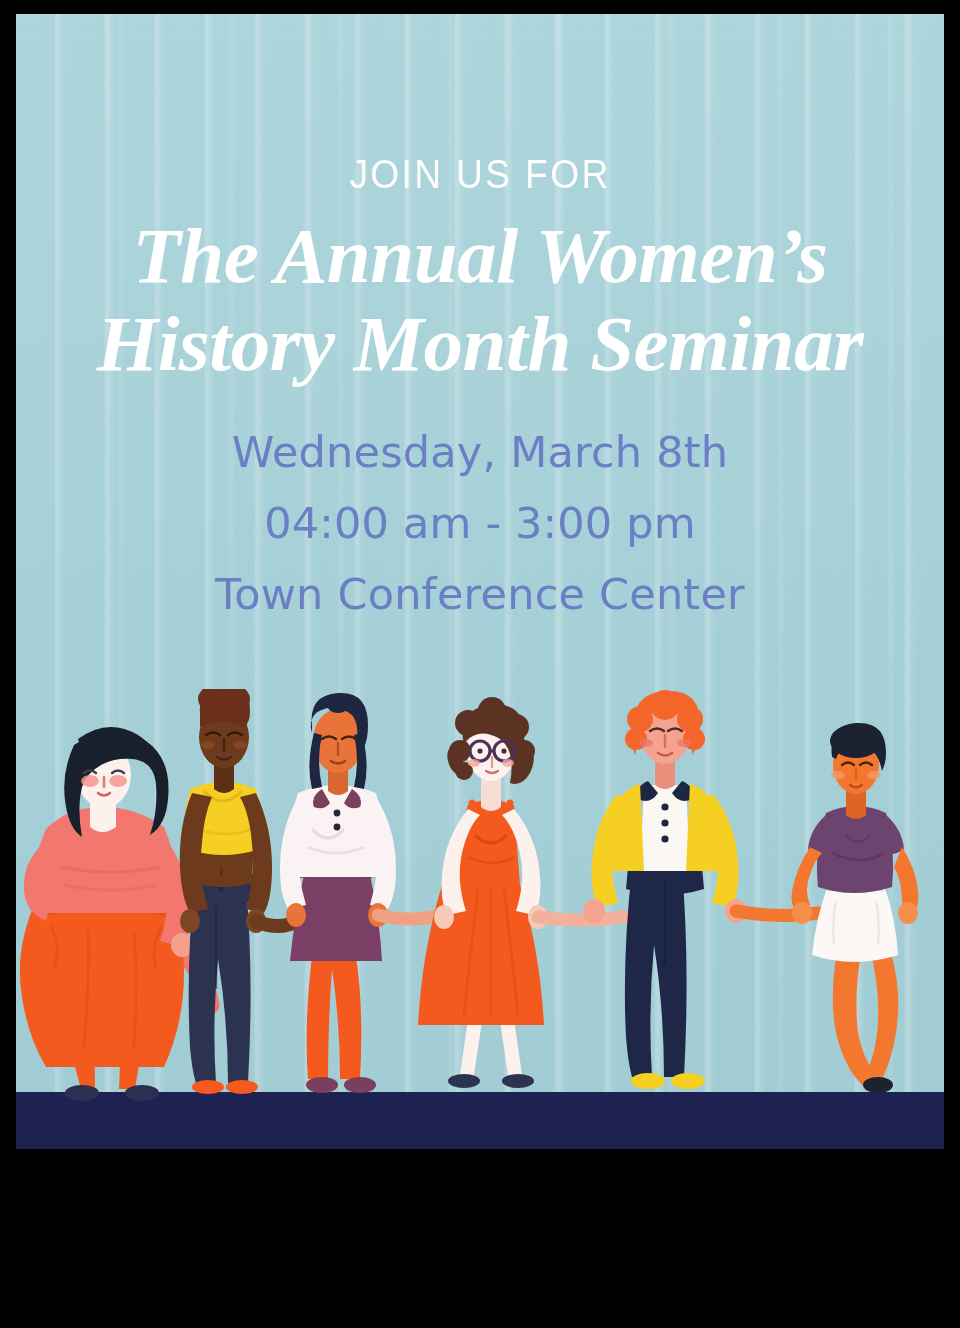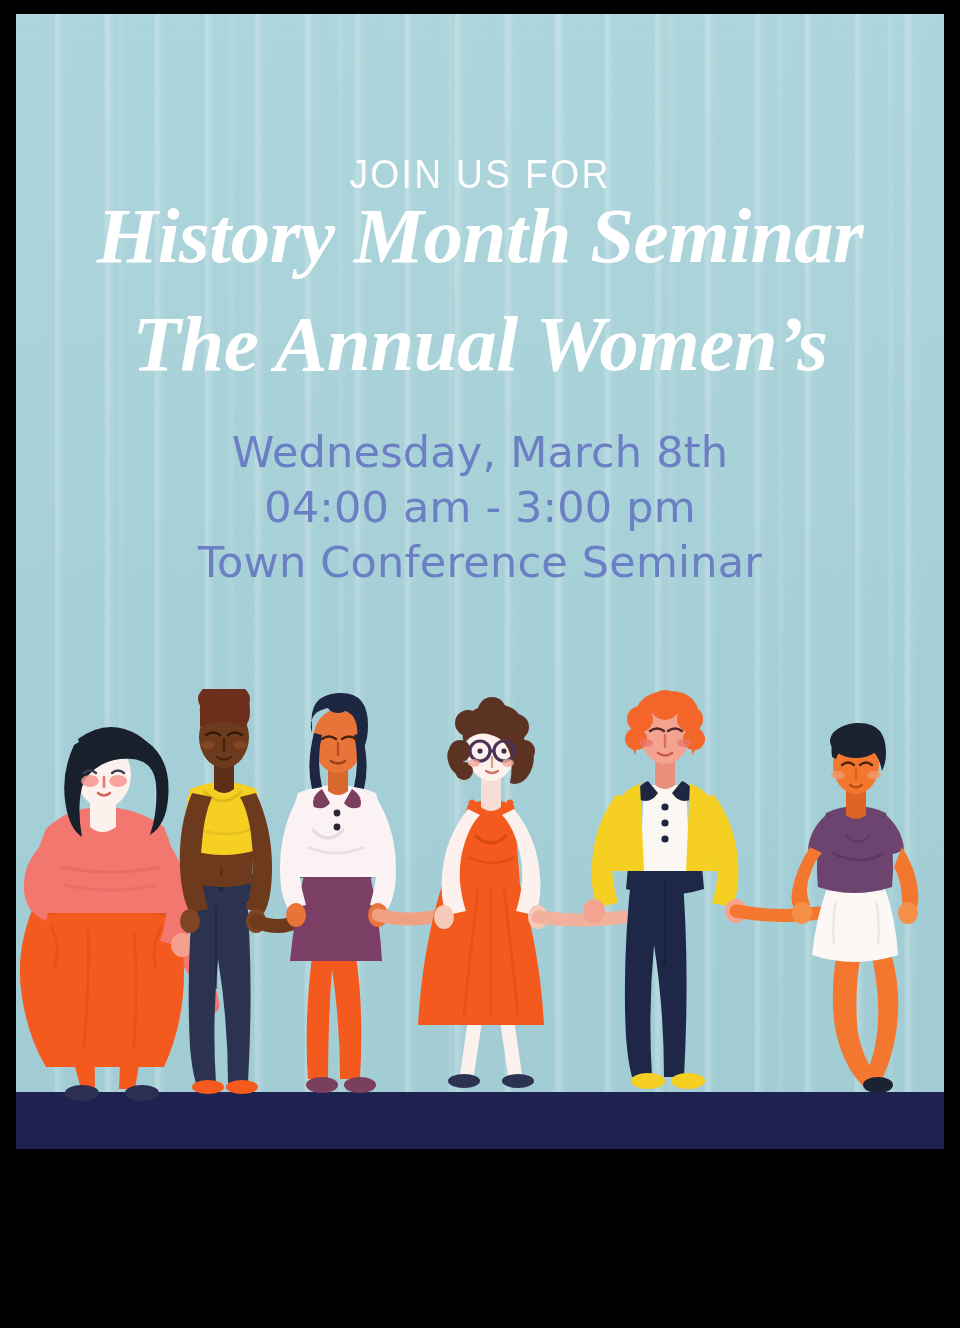--- a/index.html
+++ b/index.html
@@ -67,21 +67,21 @@
     font-family:"Liberation Serif","DejaVu Serif",serif;
     font-style:italic;font-weight:700;
     color:#ffffff;
     font-size:79px;line-height:1.16;
     letter-spacing:-.5px;
   }
   #title-line-1{margin-top:16px;}
   #title-line-2{margin-top:-4px;}
 
   .detail-line{
-    margin:0;
+    margin:16px;
     font-family:"DejaVu Sans",sans-serif;
     font-weight:400;
     color:#6b7fc4;
     font-size:43px;line-height:1.28;
     letter-spacing:.2px;
   }
   #detail-date{margin-top:36px;}
 
   
   #illustration{
@@ -96,29 +96,29 @@
 <div id="poster">
   <div id="artboard">
 
     <div id="bg-stripes"></div>
     <div id="bg-noise"></div>
     <div id="floor"></div>
 
     <div id="text-block">
       <p id="eyebrow">JOIN US FOR</p>
 
+      <p id="title-line-1" class="script-line">The Annual Women’s</p>
+
       <p id="title-line-2" class="script-line">History Month Seminar</p>
 
-      <p id="title-line-1" class="script-line">The Annual Women’s</p>
-
       <p id="detail-date" class="detail-line">Wednesday, March 8th</p>
 
       <p class="detail-line">04:00 am - 3:00 pm</p>
 
-      <p class="detail-line">Town Conference Seminar</p>
+      <p class="detail-line">Town Conference Center</p>
     </div>
 
     <div id="illustration">
       <svg viewBox="0 0 928 460" xmlns="http://www.w3.org/2000/svg" preserveAspectRatio="none">
 
         <g>
 
           <path d="M150 250 q36 22 44 66" stroke="#f2776f" stroke-width="19" fill="none" stroke-linecap="round"></path>
 
           <path d="M35 250 q-14 78 8 150 l14 0 q-2 -70 12 -122 q16 54 12 122 l16 0 q14 -78 6 -150 z" fill="#f4591d" transform="translate(22,0)"></path>

